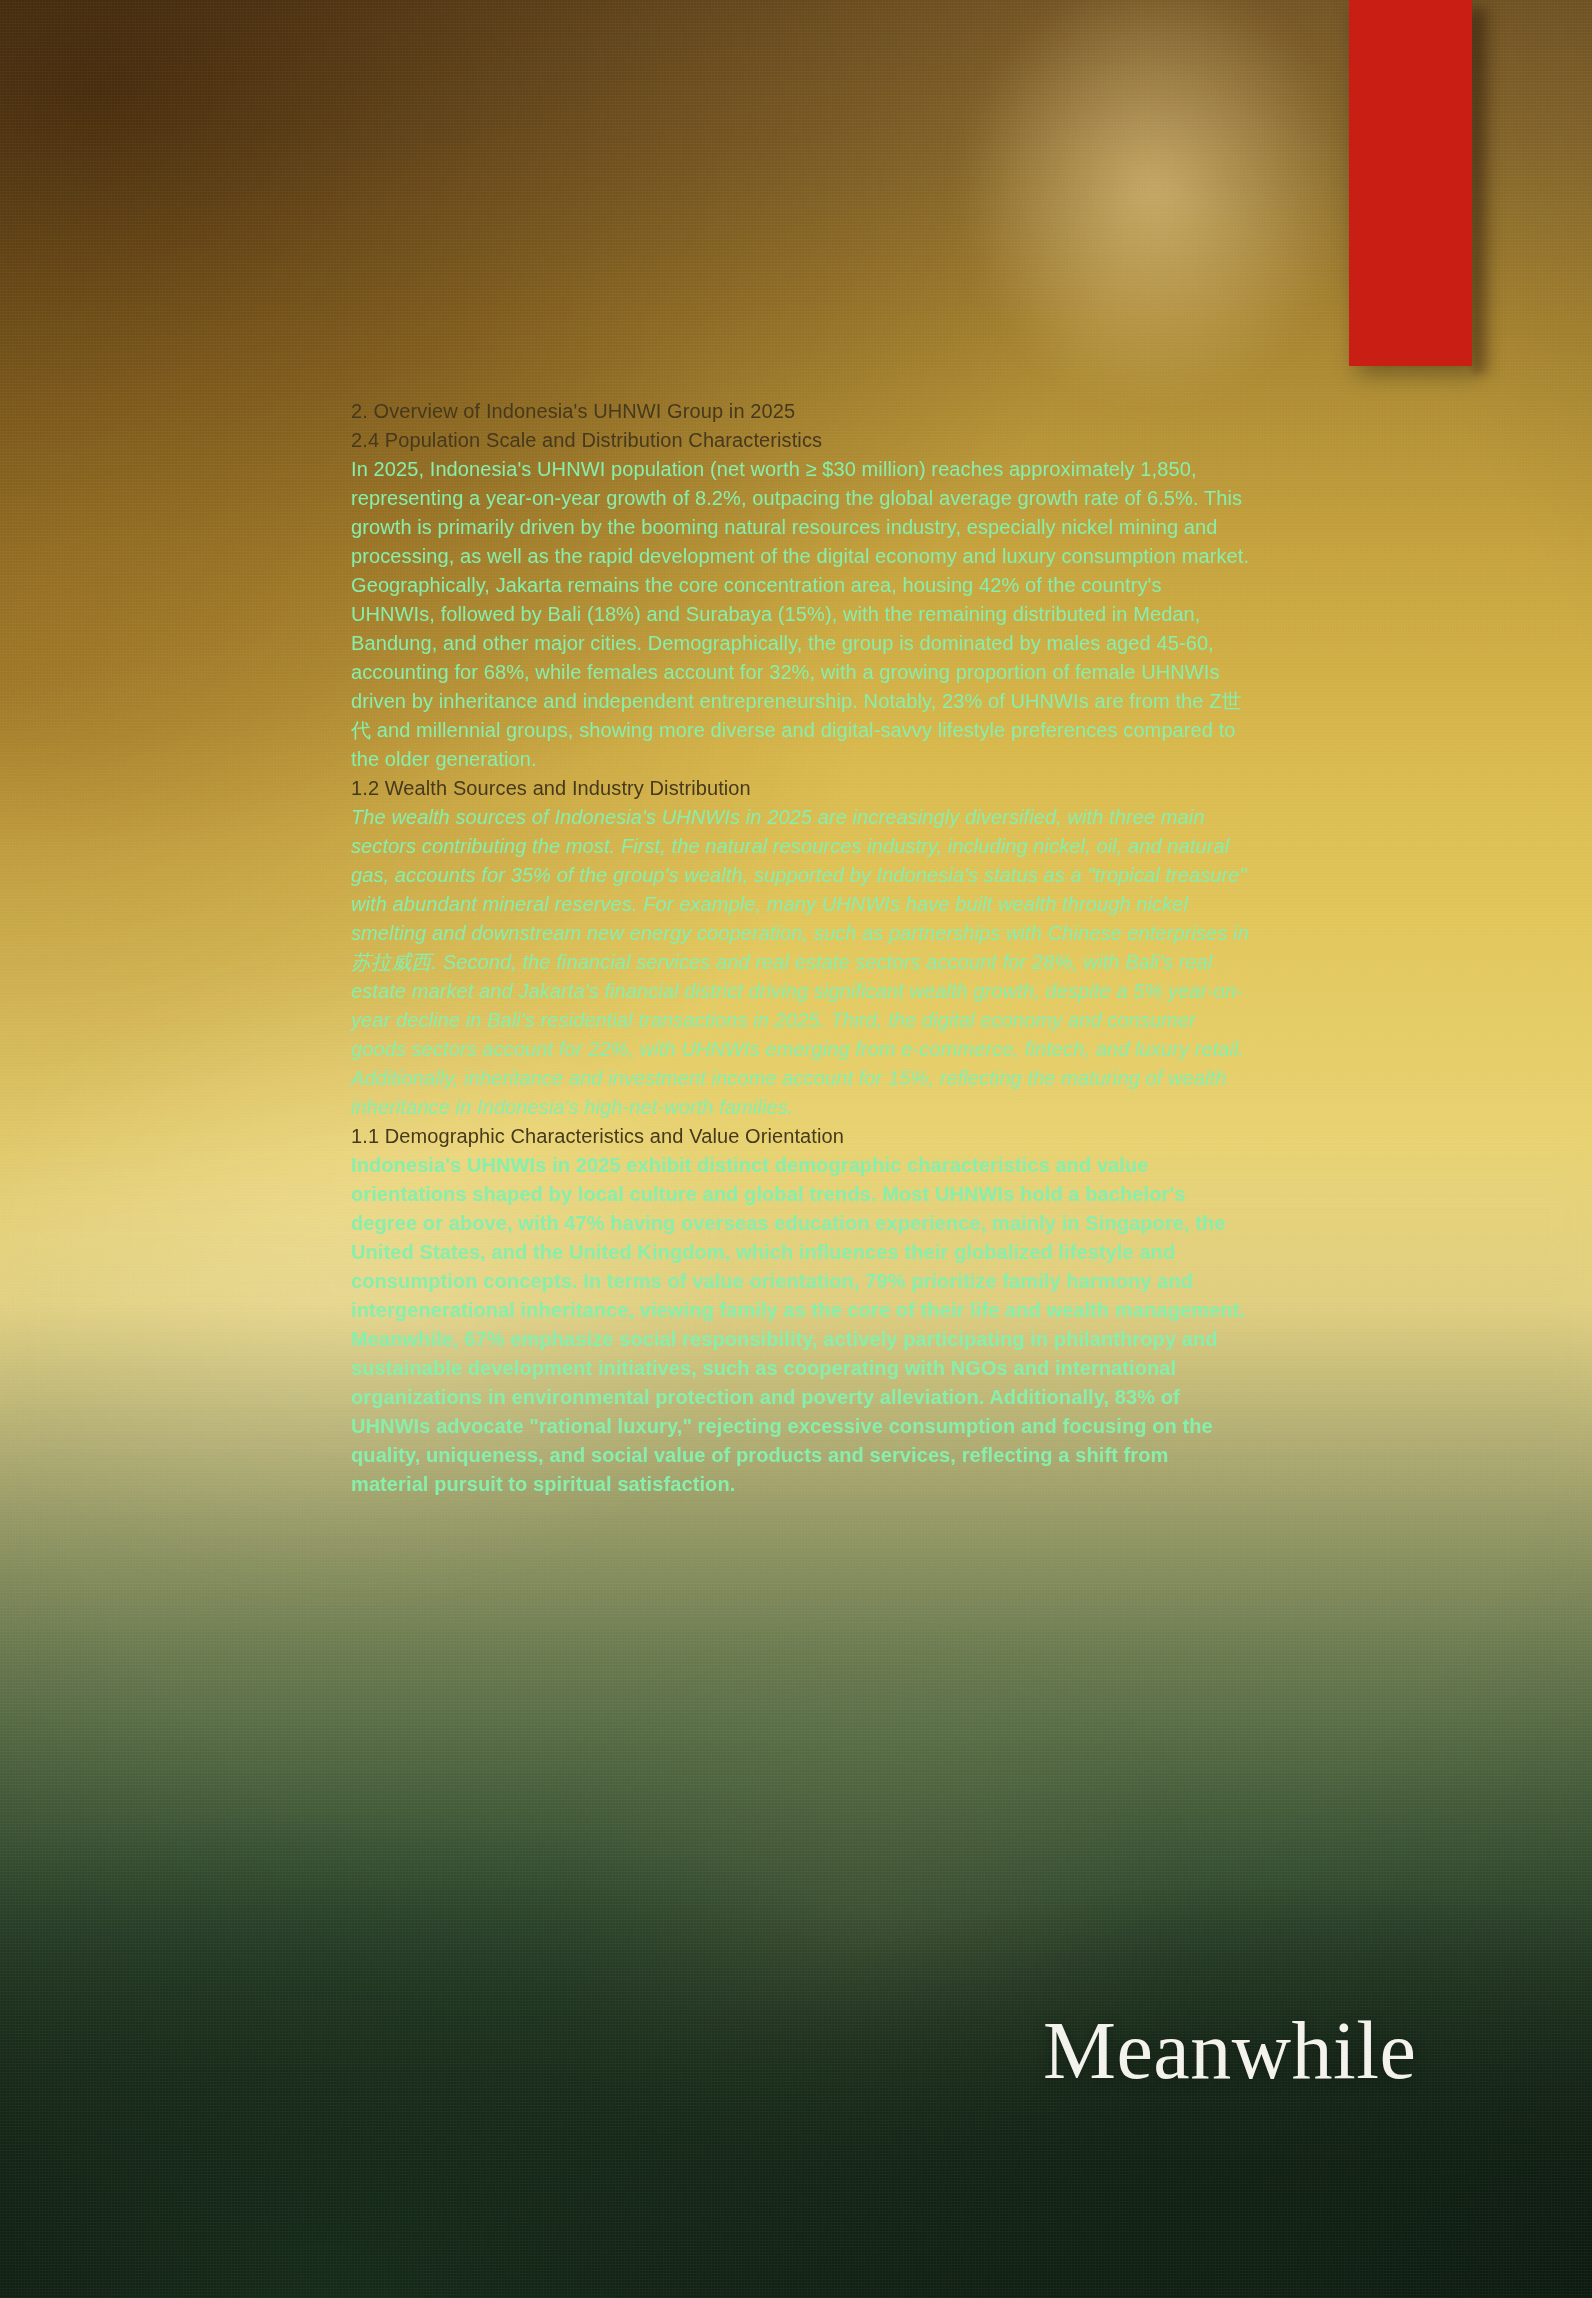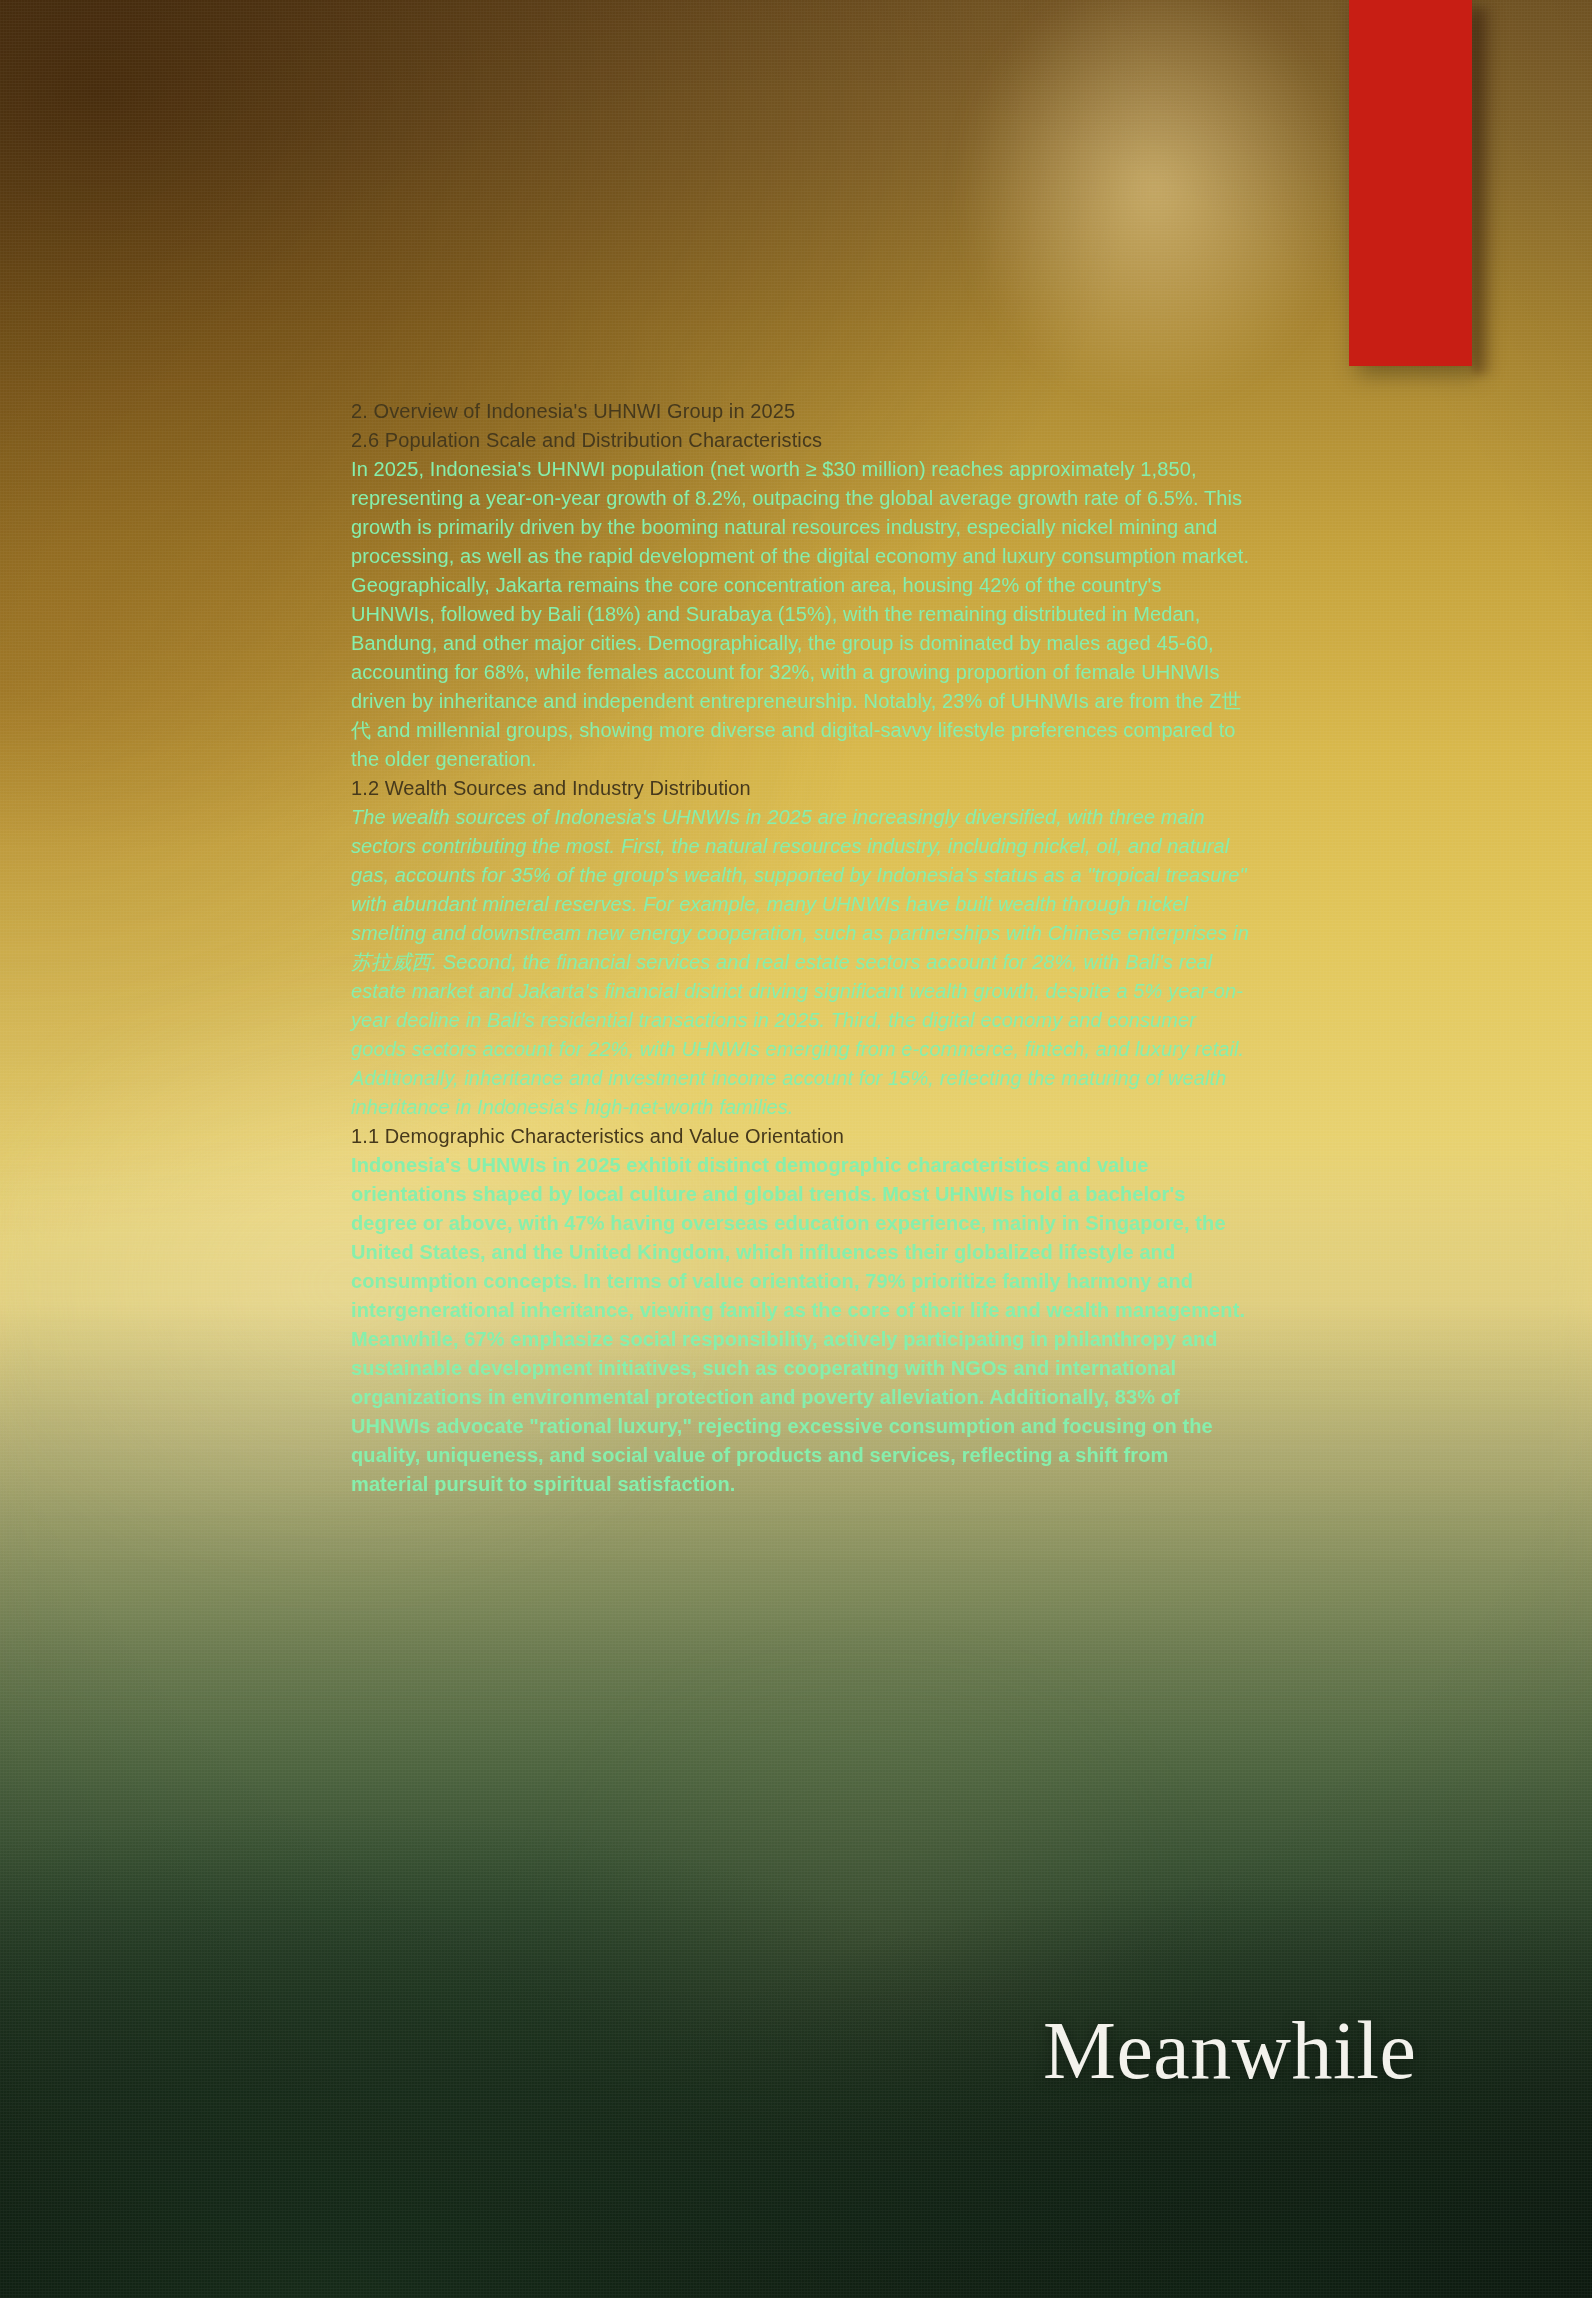--- a/index.html
+++ b/index.html
@@ -176,21 +176,21 @@
   <div class="bg-glow-lower"></div>
   <div class="bg-green-bottom"></div>
   <div class="bg-vignette"></div>
   <div class="bg-grain"></div>
 
   <div class="red-mark-shadow"></div>
   <div class="red-mark"></div>
 
   <div class="content">
     <p class="heading tone-1">2. Overview of Indonesia's UHNWI Group in 2025</p>
-    <p class="heading tone-1">2.6 Population Scale and Distribution Characteristics</p>
+    <p class="heading tone-1">2.4 Population Scale and Distribution Characteristics</p>
     <p class="tone-2">In 2025, Indonesia's UHNWI population (net worth ≥ $30 million) reaches approximately 1,850, representing a year-on-year growth of 8.2%, outpacing the global average growth rate of 6.5%. This growth is primarily driven by the booming natural resources industry, especially nickel mining and processing, as well as the rapid development of the digital economy and luxury consumption market. Geographically, Jakarta remains the core concentration area, housing 42% of the country's UHNWIs, followed by Bali (18%) and Surabaya (15%), with the remaining distributed in Medan, Bandung, and other major cities. Demographically, the group is dominated by males aged 45-60, accounting for 68%, while females account for 32%, with a growing proportion of female UHNWIs driven by inheritance and independent entrepreneurship. Notably, 23% of UHNWIs are from the Z世代 and millennial groups, showing more diverse and digital-savvy lifestyle preferences compared to the older generation.</p>
     <p class="heading tone-3">1.2 Wealth Sources and Industry Distribution</p>
     <p class="tone-5">The wealth sources of Indonesia's UHNWIs in 2025 are increasingly diversified, with three main sectors contributing the most. First, the natural resources industry, including nickel, oil, and natural gas, accounts for 35% of the group's wealth, supported by Indonesia's status as a "tropical treasure" with abundant mineral reserves. For example, many UHNWIs have built wealth through nickel smelting and downstream new energy cooperation, such as partnerships with Chinese enterprises in苏拉威西. Second, the financial services and real estate sectors account for 28%, with Bali's real estate market and Jakarta's financial district driving significant wealth growth, despite a 5% year-on-year decline in Bali's residential transactions in 2025. Third, the digital economy and consumer goods sectors account for 22%, with UHNWIs emerging from e-commerce, fintech, and luxury retail. Additionally, inheritance and investment income account for 15%, reflecting the maturing of wealth inheritance in Indonesia's high-net-worth families.</p>
     <p class="heading tone-7">1.1 Demographic Characteristics and Value Orientation</p>
     <p class="tone-9">Indonesia's UHNWIs in 2025 exhibit distinct demographic characteristics and value orientations shaped by local culture and global trends. Most UHNWIs hold a bachelor's degree or above, with 47% having overseas education experience, mainly in Singapore, the United States, and the United Kingdom, which influences their globalized lifestyle and consumption concepts. In terms of value orientation, 79% prioritize family harmony and intergenerational inheritance, viewing family as the core of their life and wealth management. Meanwhile, 67% emphasize social responsibility, actively participating in philanthropy and sustainable development initiatives, such as cooperating with NGOs and international organizations in environmental protection and poverty alleviation. Additionally, 83% of UHNWIs advocate "rational luxury," rejecting excessive consumption and focusing on the quality, uniqueness, and social value of products and services, reflecting a shift from material pursuit to spiritual satisfaction.</p>
   </div>
 
   <div class="logo">Meanwhile</div>
 
 </div>

